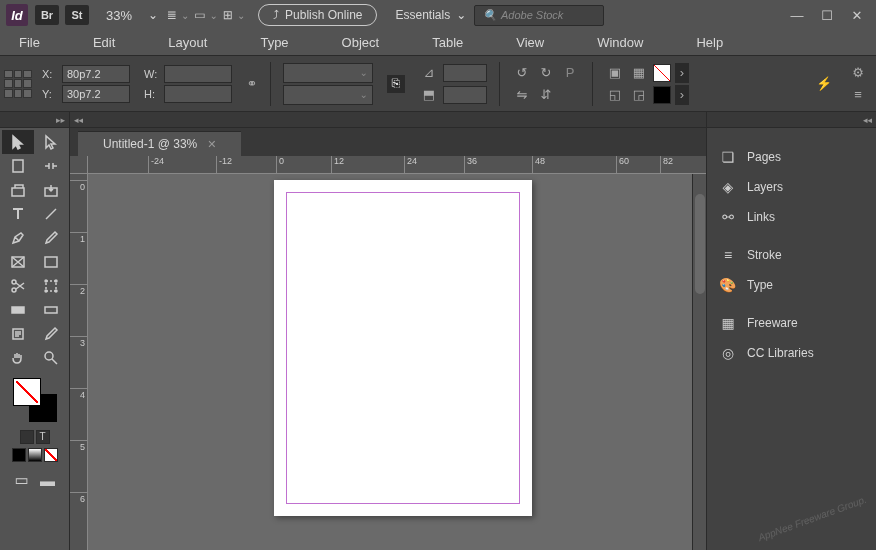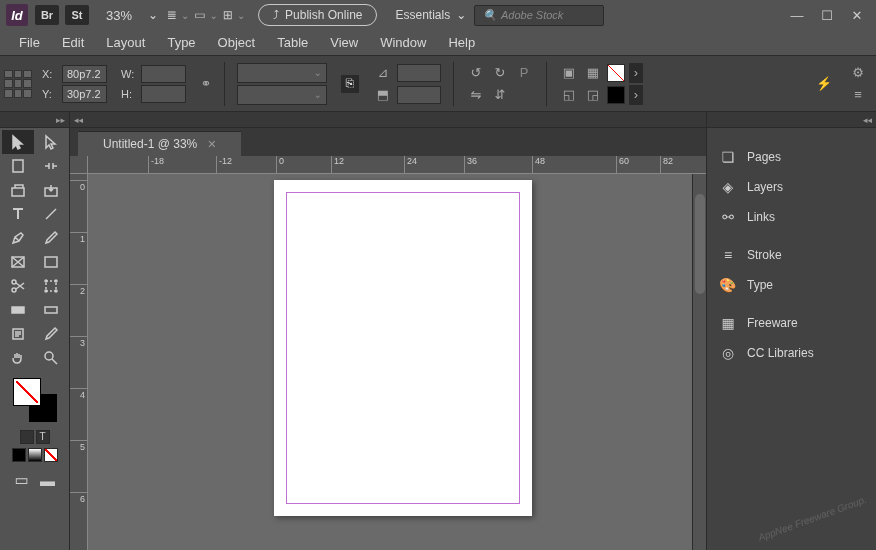--- a/index.html
+++ b/index.html
@@ -10,27 +10,27 @@
 .zoom-sel { margin-left:8px; font-size:13px; color:#d8d8d8; padding:2px 6px; display:flex; align-items:center; gap:16px; cursor:pointer; }
 .zoom-sel::after { content:"⌄"; font-size:12px; }
 .tb-icon { width:28px; height:24px; display:flex; align-items:center; justify-content:center; color:#ccc; cursor:pointer; }
 .tb-icon::after { content:" ⌄"; font-size:10px; margin-left:4px; color:#999; }
 .publish-btn { border:1px solid #c8c8c8; border-radius:12px; padding:3px 14px; font-size:12px; color:#d8d8d8; display:flex; align-items:center; gap:6px; cursor:pointer; margin:0 10px; }
 .workspace-sel { font-size:12px; margin:0 8px; display:flex; align-items:center; gap:6px; cursor:pointer; }
 .workspace-sel::after { content:"⌄"; }
 .search-box { background:#424242; border:1px solid #2a2a2a; border-radius:2px; padding:3px 8px; font-size:11px; color:#888; font-style:italic; width:130px; display:flex; align-items:center; gap:4px; }
 .win-ctrls { margin-left:auto; display:flex; }
 .win-ctrl { width:30px; height:20px; display:flex; align-items:center; justify-content:center; color:#ccc; cursor:pointer; font-size:13px; }
-.menubar { height:26px; background:#535353; display:flex; align-items:center; padding:0 8px; border-bottom:1px solid #2a2a2a; }
+.menubar { height:26px; background:#535353; display:flex; align-items:center; padding:0 8px; border-bottom:1px solid #2a2a2a;gap:31px; }
 .menu-item { padding:4px 11px; font-size:13px; color:#d8d8d8; cursor:pointer; }
 .ctrl-bar { height:56px; background:#424242; border-bottom:1px solid #2a2a2a; display:flex; align-items:center; padding:2px 4px; gap:6px; }
 .ctrl-group { display:flex; flex-direction:column; gap:2px; padding:0 4px; height:48px; justify-content:center; }
 .ctrl-row { display:flex; align-items:center; gap:4px; }
 .ctrl-label { color:#ccc; font-size:11px; width:16px; }
-.ctrl-input { background:#535353; border:1px solid #2a2a2a; padding:2px 4px; font-size:11px; color:#d8d8d8; width:45px; height:18px; }
+.ctrl-input { background:#535353; border:1px solid #2a2a2a; padding:2px 4px; font-size:11px; color:#d8d8d8; width:68px; height:18px; }
 .ctrl-sep { width:1px; height:44px; background:#2a2a2a; margin:0 2px; }
 .ref-grid { width:28px; height:28px; display:grid; grid-template:repeat(3,1fr)/repeat(3,1fr); gap:1px; }
 .ref-grid span { background:#666; border:1px solid #333; }
 .dropdown { background:#535353; border:1px solid #2a2a2a; width:90px; height:20px; display:flex; align-items:center; justify-content:flex-end; padding:0 4px; cursor:pointer; font-size:10px; color:#888; }
 .ctrl-icon { width:20px; height:20px; display:flex; align-items:center; justify-content:center; color:#aaa; cursor:pointer; font-size:13px; }
 .sq { width:18px; height:18px; border:1px solid #2a2a2a; background:#535353; }
 .main-area { display:flex; height:438px; }
 .expand-btn { height:16px; background:#383838; border-bottom:1px solid #2a2a2a; display:flex; align-items:center; justify-content:flex-end; padding:0 4px; cursor:pointer; font-size:9px; color:#999; }
 .toolbox { width:70px; background:#535353; border-right:1px solid #2a2a2a; display:flex; flex-direction:column; }
 .tool-grid { display:grid; grid-template-columns:1fr 1fr; padding:2px; }
@@ -333,21 +333,21 @@
     <div class="expand-btn" style="justify-content:flex-start">◂◂</div>
     <div class="tab-strip">
       <div class="doc-tab">
         <span>Untitled-1 @ 33%</span>
         <span class="close">✕</span>
       </div>
     </div>
     <div style="position:relative">
       <div class="ruler-corner"></div>
       <div class="ruler-h">
-        <div class="tick-h" style="left:60px">-18</div>
+        <div class="tick-h" style="left:60px">-24</div>
         <div class="tick-h" style="left:128px">-12</div>
         <div class="tick-h" style="left:188px">0</div>
         <div class="tick-h" style="left:243px">12</div>
         <div class="tick-h" style="left:316px">24</div>
         <div class="tick-h" style="left:376px">36</div>
         <div class="tick-h" style="left:444px">48</div>
         <div class="tick-h" style="left:528px">60</div>
         <div class="tick-h" style="left:572px">82</div>
       </div>
     </div>

